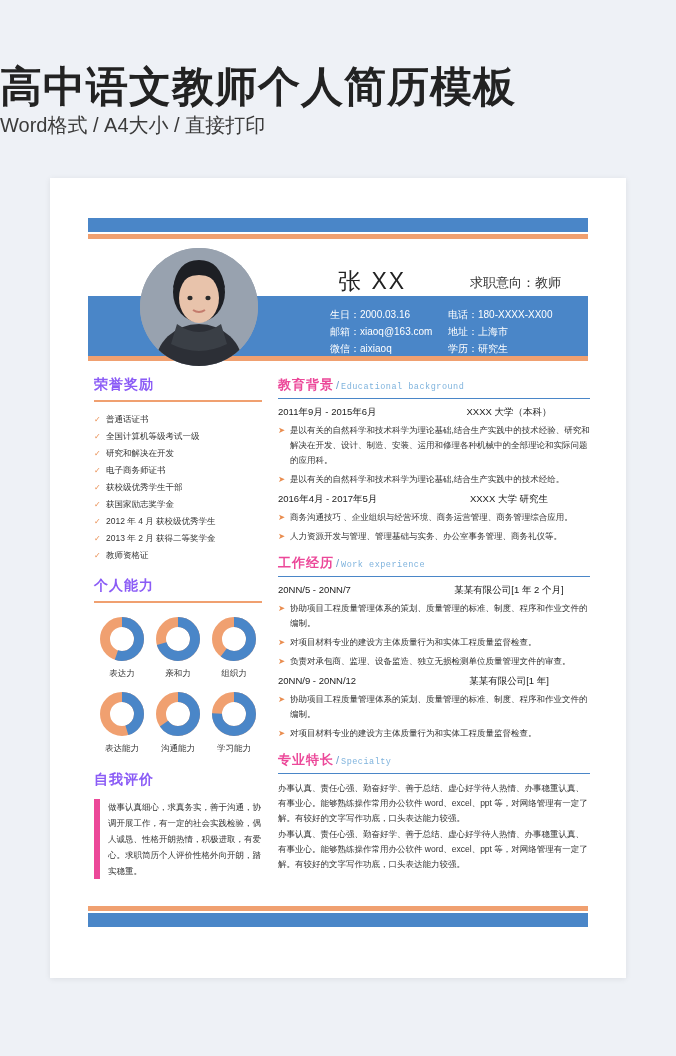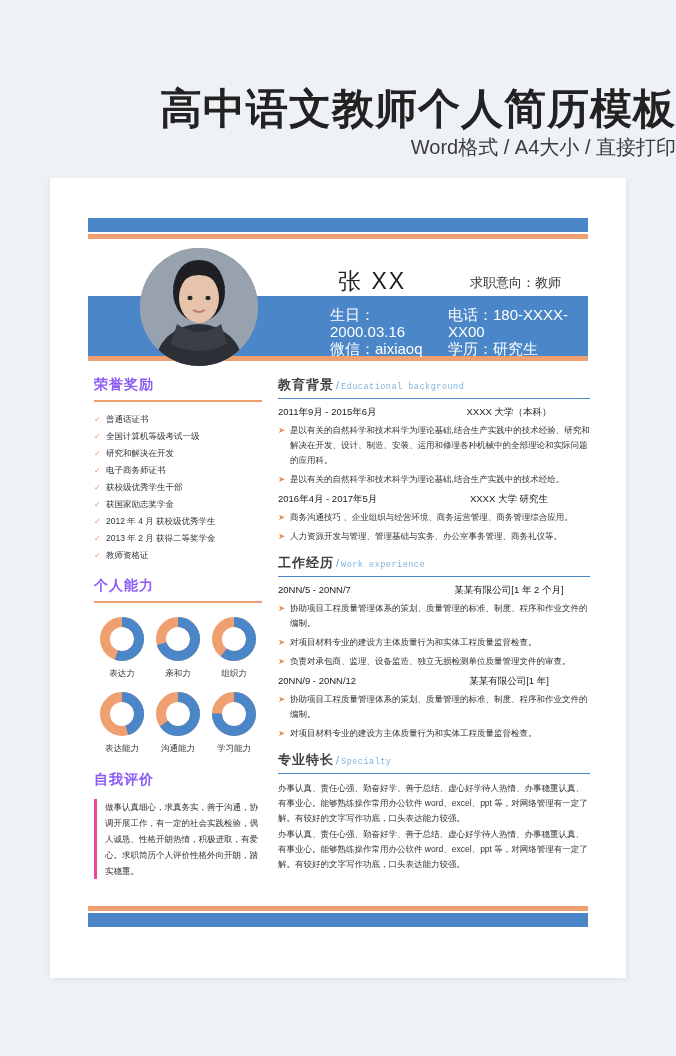--- a/index.html
+++ b/index.html
@@ -5,21 +5,21 @@
   * { box-sizing: border-box; margin: 0; padding: 0; }
   body {
     width: 676px; height: 1056px;
     background: #eef1f6;
     font-family: "Liberation Sans", sans-serif;
     overflow: hidden;
   }
   .page { width: 676px; height: 1056px; position: relative; }
 
   
-  .banner { padding-top: 84px; text-align: right; }
+  .banner { padding-top: 62px; text-align: left; }
   .banner-title {
     font-size: 42px; font-weight: bold; color: #222;
     letter-spacing: 1px; line-height: 1.2;
   }
   .banner-sub {
     font-size: 20px; color: #3b3b3b; font-weight: normal;
   }
 
   
   .sheet {
@@ -61,21 +61,21 @@
     position: absolute; left: 288px; top: 88px;
     font-size: 23px; color: #222; letter-spacing: 2px;
   }
   .objective {
     position: absolute; left: 420px; top: 96px;
     font-size: 13px; color: #333;
   }
 
   .contact {
     position: absolute; left: 280px; top: 128px; width: 250px;
-    color: #fff; font-size: 15px; line-height: 17px;
+    color: #fff; font-size: 10px; line-height: 17px;
   }
   .contact-row { display: flex; }
   .contact-col-a { width: 118px; }
   .contact-col-b { width: 130px; }
 
   
   .left-col {
     position: absolute; left: 44px; top: 198px; width: 168px;
   }
   .right-col {
@@ -94,27 +94,27 @@
   }
   .tick { color: #e98c4e; width: 12px; flex: 0 0 12px; font-size: 8px; }
 
   
   .charts { margin-top: 14px; display: flex; flex-wrap: wrap; }
   .chart-cell { width: 56px; text-align: center; margin-bottom: 12px; }
   .chart-label { font-size: 8.5px; color: #333; margin-top: 3px; }
 
   .self-text {
     margin-top: 10px; font-size: 8.5px; color: #333; line-height: 16px;
-    border-left: 3px solid #ec4899; padding-left: 8px;
+    border-left: 6px solid #ec4899; padding-left: 8px;
   }
 
   
   .sec-right { margin-bottom: 10px; }
   .sec-right-head { display: flex; align-items: baseline; }
-  .sec-cn { font-size: 13px; color: #404040; font-weight: bold; letter-spacing: 1px; }
+  .sec-cn { font-size: 13px; color: #ec4899; font-weight: bold; letter-spacing: 1px; }
   .sec-slash { font-size: 11px; color: #6fa0d0; margin: 0 2px; }
   .sec-en {
     font-size: 8.5px; color: #7fb3dd; font-family: "Liberation Mono", monospace;
     letter-spacing: 0.5px;
   }
   .sec-rule { border-bottom: 1.5px solid #4a86c8; margin-top: 4px; margin-bottom: 7px; }
 
   .entry-head {
     display: flex; font-size: 9.5px; color: #222; margin-bottom: 4px; margin-top: 6px;
   }
@@ -171,20 +171,24 @@
 
     <div class="name">张 XX</div>
     <div class="objective">求职意向：教师</div>
 
     <div class="contact">
       <div class="contact-row">
         <div class="contact-col-a">生日：2000.03.16</div>
         <div class="contact-col-b">电话：180-XXXX-XX00</div>
       </div>
       <div class="contact-row">
+        <div class="contact-col-a">邮箱：xiaoq@163.com</div>
+        <div class="contact-col-b">地址：上海市</div>
+      </div>
+      <div class="contact-row">
         <div class="contact-col-a">微信：aixiaoq</div>
         <div class="contact-col-b">学历：研究生</div>
       </div>
     </div>
 
     <div class="left-col">
 
       <div>
         <div class="sec-left-title">荣誉奖励</div>
         <div class="sec-left-rule"></div>

